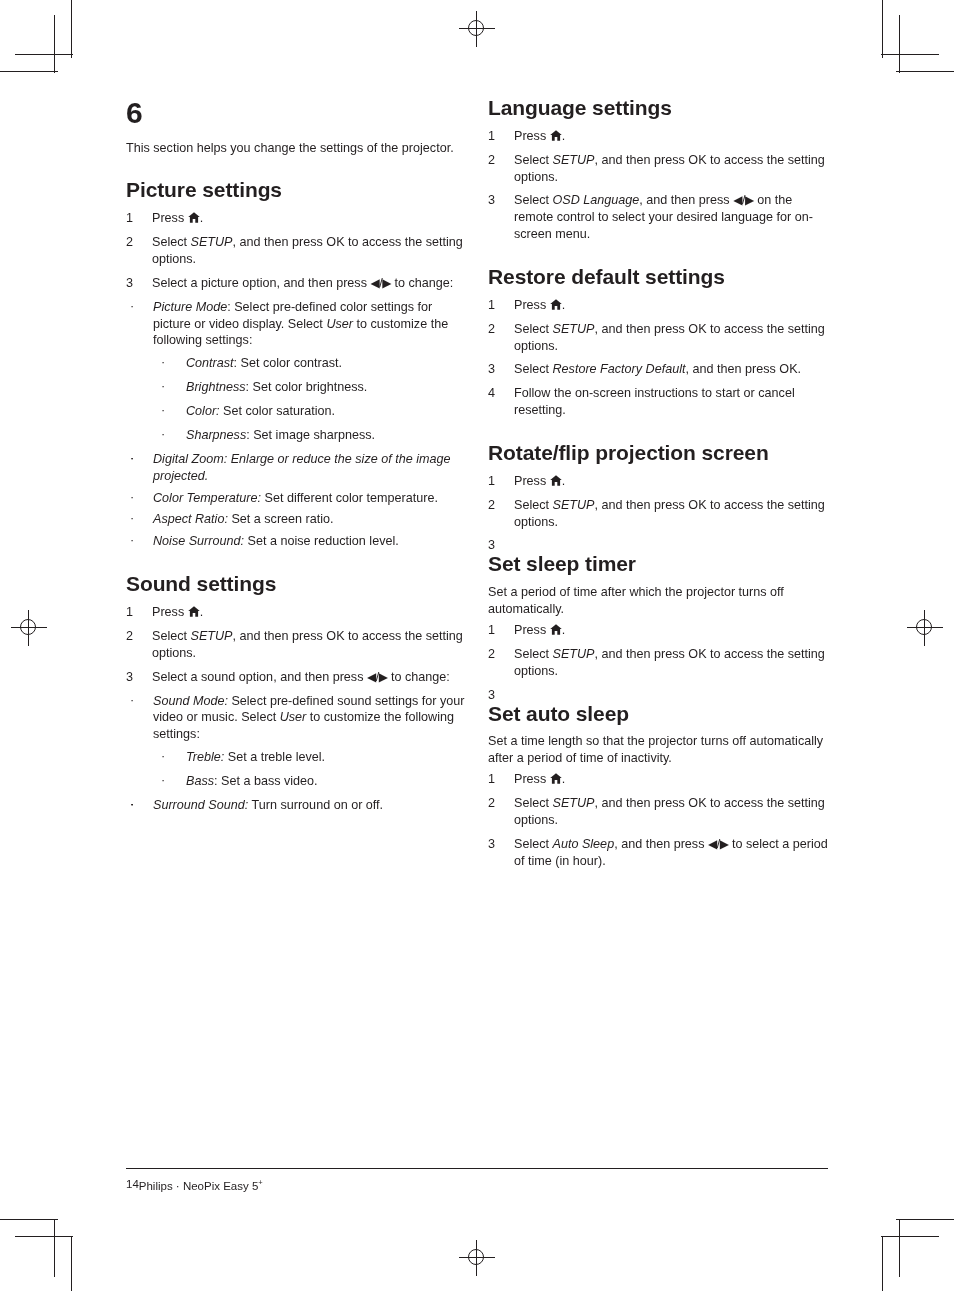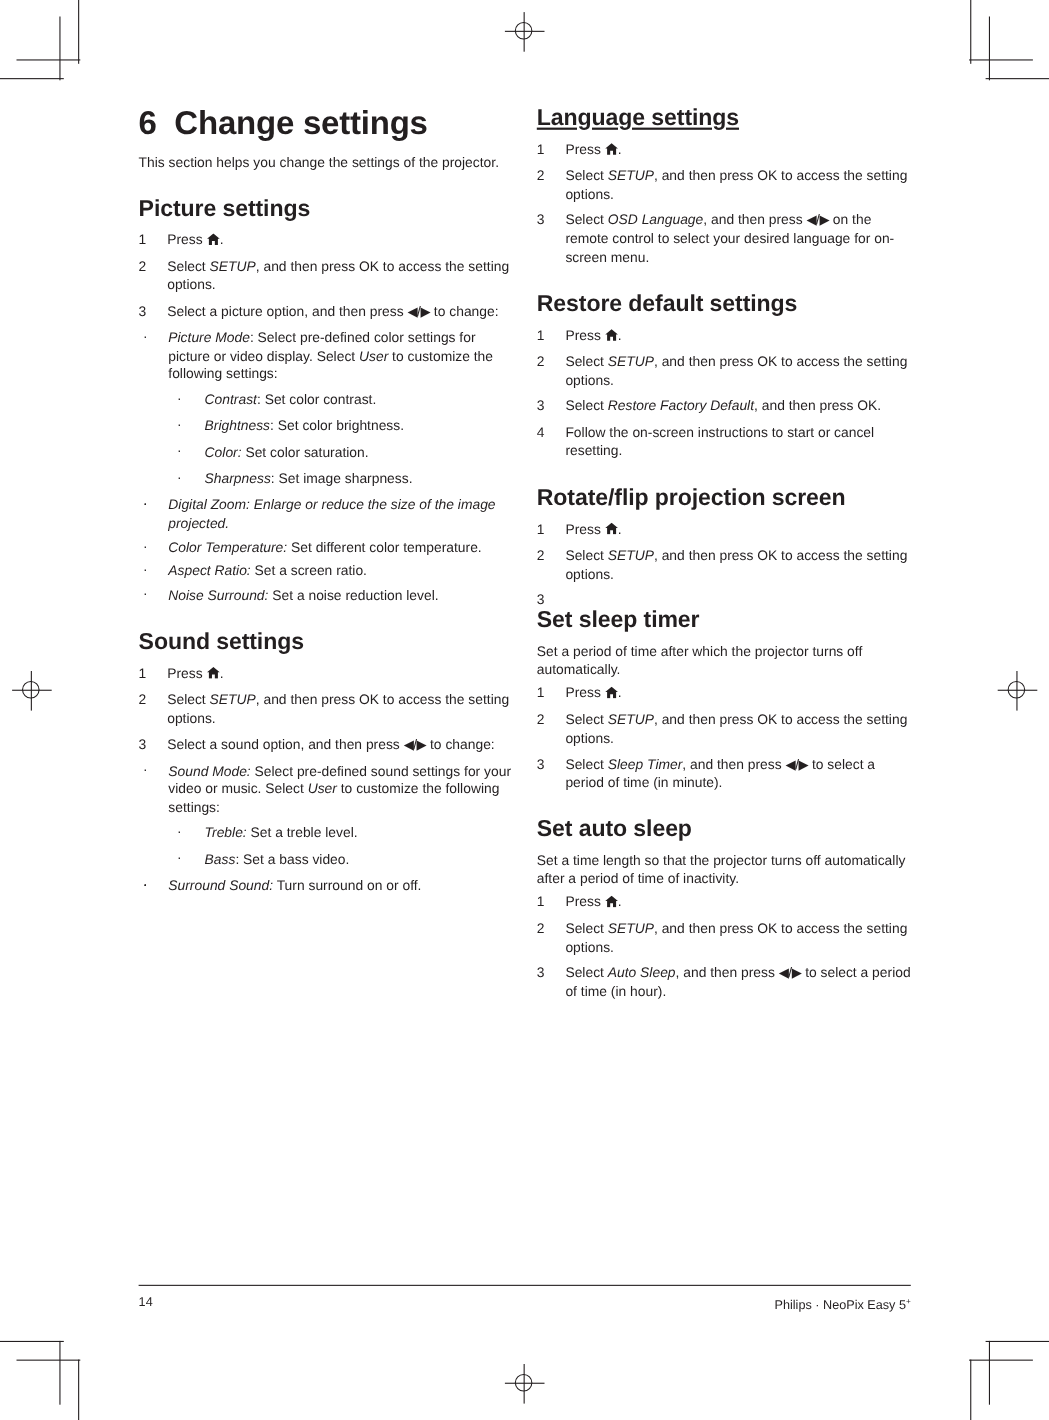--- a/index.html
+++ b/index.html
@@ -70,21 +70,21 @@
   h1.chapter .num { margin-right: 16px; }
 
   h2.section {
     font-size: 21px;
     font-weight: bold;
     line-height: 1.18;
     margin: 22px 0 7px 0;
     letter-spacing: -0.1px;
   }
   .col.right h2.section:first-child,
-  h2.section.first { margin-top: 0; text-decoration: underline; }
+  h2.section.first { margin-top: 0; }
 
   p.intro {
     font-size: 12.6px;
     line-height: 1.34;
     margin: 0 0 4px 0;
   }
 
   ol.steps {
     list-style: none;
     margin: 0;
@@ -154,21 +154,21 @@
     top: 1168px;
     width: 702px;
   }
   .footer .rule {
     height: 1px;
     background: #231f20;
     width: 100%;
   }
   .footer .row {
     display: flex;
-    justify-content: space-between;
+    justify-content: flex-start;
     font-size: 11.5px;
     padding-top: 9px;
   }
   .footer .sup { font-size: 7.5px; vertical-align: 5px; }
 </style>
 </head>
 <body>
 
 <div class="mark h" style="left:0; top:71px; width:58px;"></div>
 <div class="mark v" style="left:71px; top:0; width:1px; height:58px;"></div>
@@ -211,21 +211,20 @@
   <div class="circle"></div>
 </div>
 
 <div class="page">
   <div class="columns">
 
     <div class="col left">
 
       <h1 class="chapter">
         <span class="num">6</span>
-        <span>Change settings</span>
       </h1>
 
       <p class="intro">This section helps you change the settings of the projector.</p>
 
       <h2 class="section">Picture settings</h2>
       <ol class="steps">
           <li><span class="idx">1</span><span><span>Press </span><span class="home-icon"><svg viewBox="0 0 24 22" width="12" height="11">
                   <path fill="#231f20" d="M12 0.5 L23.5 10.2 L20.2 10.2 L20.2 21.5 L14.6 21.5 L14.6 14.2 L9.4 14.2 L9.4 21.5 L3.8 21.5 L3.8 10.2 L0.5 10.2 Z"></path>
                 </svg></span><span>.</span></span></li>
           <li><span class="idx">2</span><span><span>Select </span><i>SETUP</i><span>, and then press </span><b>OK</b><span> to access the setting options.</span></span></li>
@@ -295,21 +294,21 @@
           <li><span class="idx">3</span></li>
         </ol>
 
       <h2 class="section">Set sleep timer</h2>
       <p class="intro">Set a period of time after which the projector turns off automatically.</p>
       <ol class="steps">
           <li><span class="idx">1</span><span><span>Press </span><span class="home-icon"><svg viewBox="0 0 24 22" width="12" height="11">
                   <path fill="#231f20" d="M12 0.5 L23.5 10.2 L20.2 10.2 L20.2 21.5 L14.6 21.5 L14.6 14.2 L9.4 14.2 L9.4 21.5 L3.8 21.5 L3.8 10.2 L0.5 10.2 Z"></path>
                 </svg></span><span>.</span></span></li>
           <li><span class="idx">2</span><span><span>Select </span><i>SETUP</i><span>, and then press </span><b>OK</b><span> to access the setting options.</span></span></li>
-          <li><span class="idx">3</span><span><span>Select </span><i>Sleep Timer</i><span>, and then press </span><span class="arrows"><span class="ar">◀</span><span>/</span><span class="ar">▶</span></span><span> to select a period of time (in minute).</span></span></li>
+          <li><span class="idx">3</span></li>
         </ol>
 
       <h2 class="section">Set auto sleep</h2>
       <p class="intro">Set a time length so that the projector turns off automatically after a period of time of inactivity.</p>
       <ol class="steps">
           <li><span class="idx">1</span><span><span>Press </span><span class="home-icon"><svg viewBox="0 0 24 22" width="12" height="11">
                   <path fill="#231f20" d="M12 0.5 L23.5 10.2 L20.2 10.2 L20.2 21.5 L14.6 21.5 L14.6 14.2 L9.4 14.2 L9.4 21.5 L3.8 21.5 L3.8 10.2 L0.5 10.2 Z"></path>
                 </svg></span><span>.</span></span></li>
           <li><span class="idx">2</span><span><span>Select </span><i>SETUP</i><span>, and then press </span><b>OK</b><span> to access the setting options.</span></span></li>
           <li><span class="idx">3</span><span><span>Select </span><i>Auto Sleep</i><span>, and then press </span><span class="arrows"><span class="ar">◀</span><span>/</span><span class="ar">▶</span></span><span> to select a period of time (in hour).</span></span></li>

